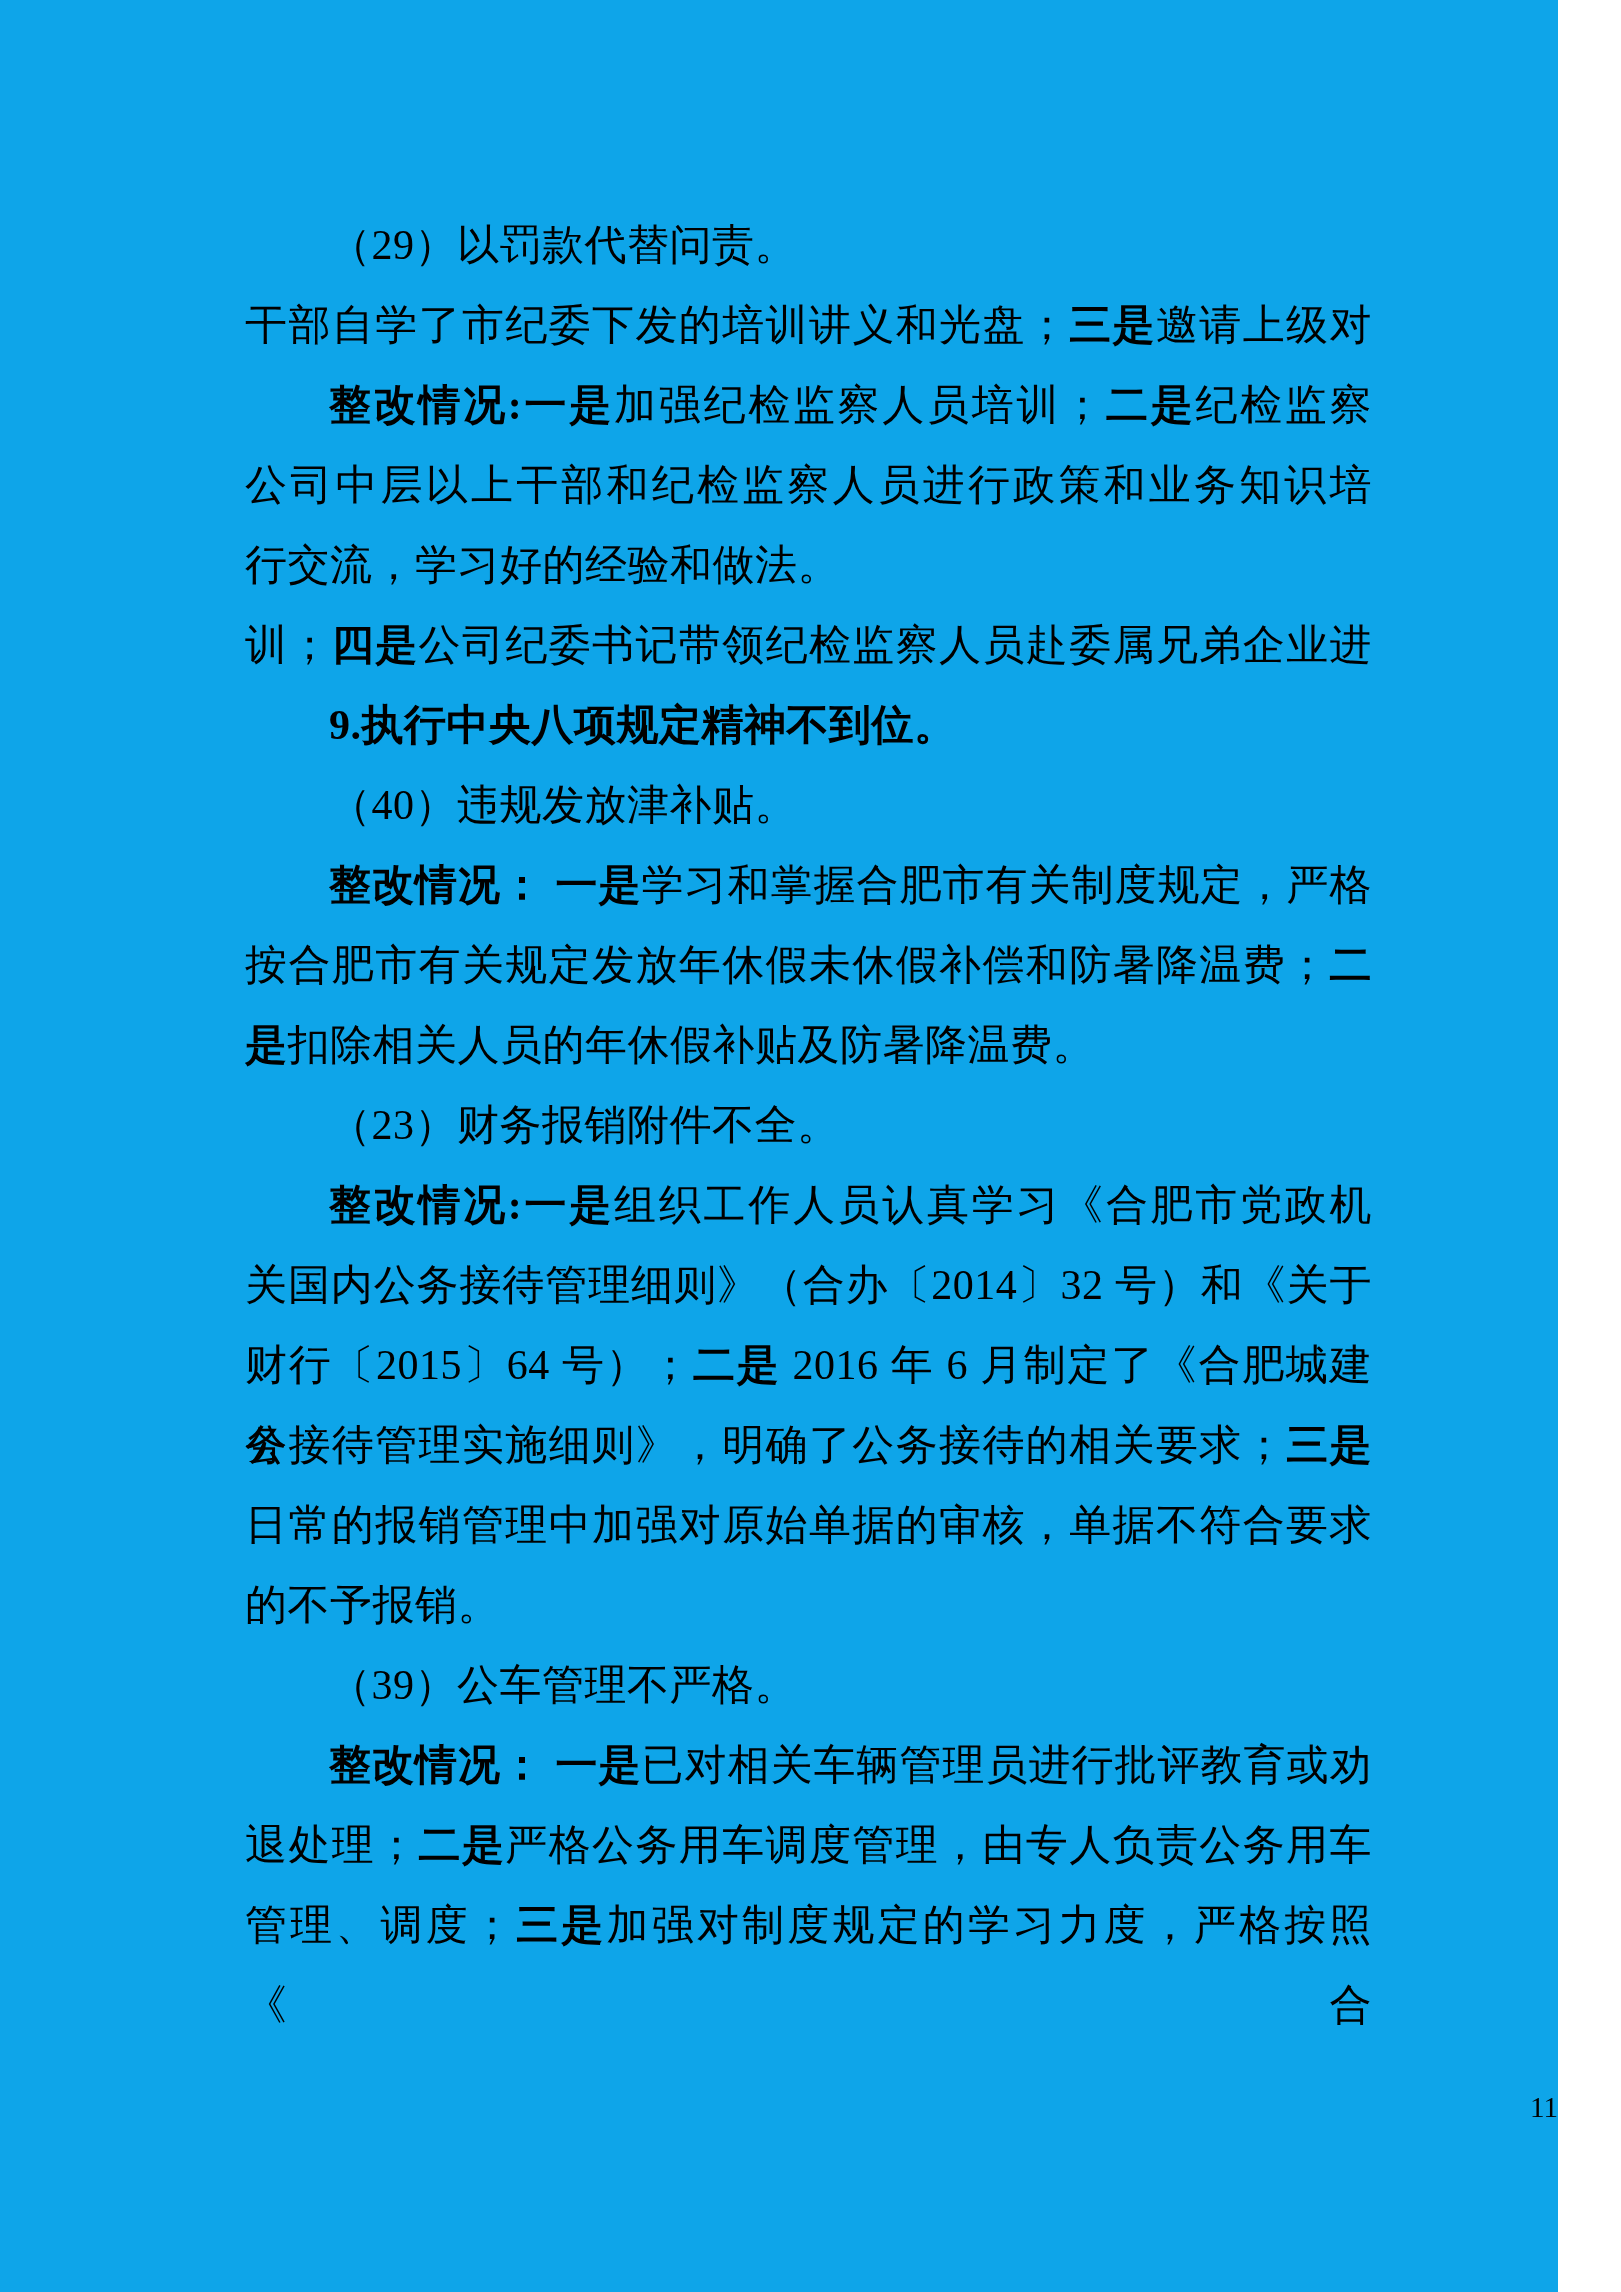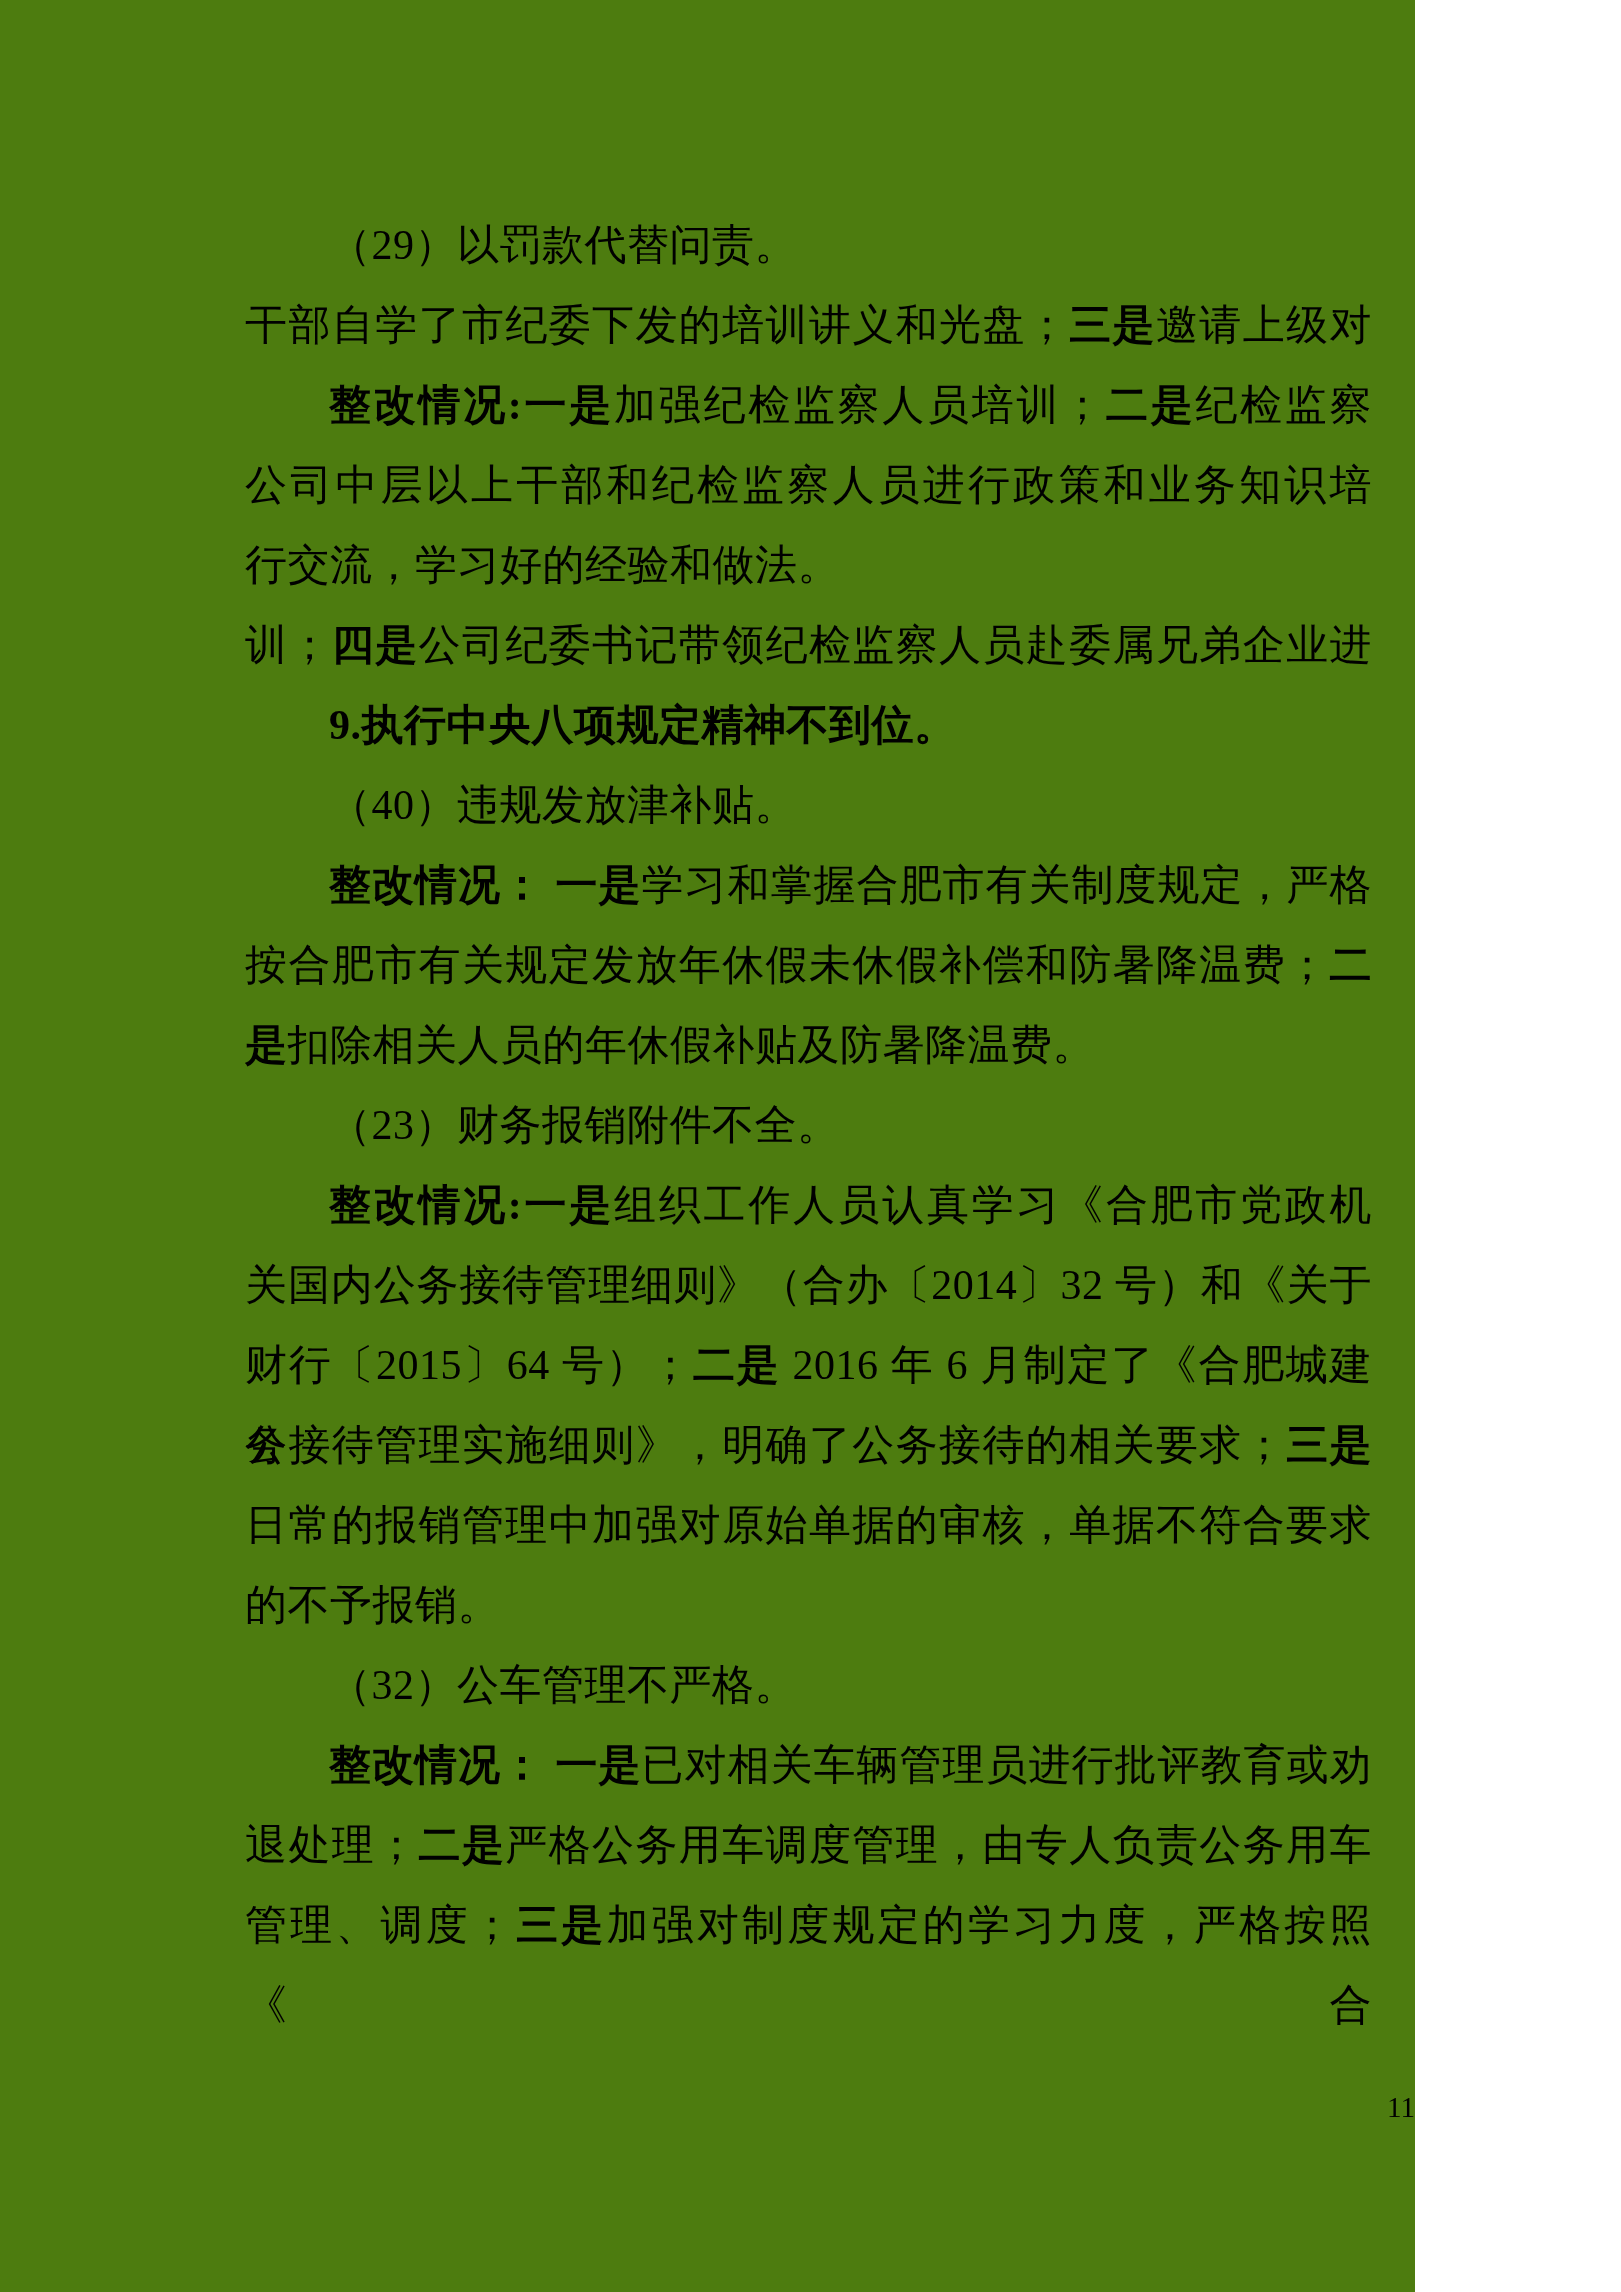--- a/index.html
+++ b/index.html
@@ -7,23 +7,23 @@
     padding: 0;
     width: 1621px;
     height: 2293px;
     background: #ffffff;
     color: #000000;
     font-family: "Liberation Serif", "DejaVu Serif", serif;
     overflow: hidden;
   }
   .page {
     position: relative;
-    width: 1415px;
+    width: 1558px;
     height: 2293px;
-    background: #4d7c0f;
+    background: #0ea5e9;
   }
   .textcol {
     position: absolute;
     left: 245px;
     top: 205px;
     width: 1127px;
   }
   .ln {
     font-size: 42px;
     line-height: 80px;
@@ -73,20 +73,20 @@
       <div class="ln j ind"><span class="b">整改情况： 一是</span><span class="r">学习和掌握合肥市有关制度规定，严格</span></div>
       <div class="ln j"><span class="r">按合肥市有关规定发放年休假未休假补偿和防暑降温费；</span><span class="b">二</span></div>
       <div class="ln"><span class="b">是</span><span class="r">扣除相关人员的年休假补贴及防暑降温费。</span></div>
       <div class="ln ind"><span class="r">（23）财务报销附件不全。</span></div>
       <div class="ln j ind"><span class="b">整改情况:一是</span><span class="r">组织工作人员认真学习《合肥市党政机</span></div>
       <div class="ln j"><span class="r">关国内公务接待管理细则》（合办〔2014〕32 号）和《关于</span></div>
       <div class="ln j"><span class="r">财行〔2015〕64 号）；</span><span class="b">二是</span><span class="r"> 2016 年 6 月制定了《合肥城建公</span></div>
       <div class="ln j"><span class="r">务接待管理实施细则》，明确了公务接待的相关要求；</span><span class="b">三是</span></div>
       <div class="ln j"><span class="r">日常的报销管理中加强对原始单据的审核，单据不符合要求</span></div>
       <div class="ln"><span class="r">的不予报销。</span></div>
-      <div class="ln ind"><span class="r">（32）公车管理不严格。</span></div>
+      <div class="ln ind"><span class="r">（39）公车管理不严格。</span></div>
       <div class="ln j ind"><span class="b">整改情况： 一是</span><span class="r">已对相关车辆管理员进行批评教育或劝</span></div>
       <div class="ln j"><span class="r">退处理；</span><span class="b">二是</span><span class="r">严格公务用车调度管理，由专人负责公务用车</span></div>
       <div class="ln j"><span class="r">管理、调度；</span><span class="b">三是</span><span class="r">加强对制度规定的学习力度，严格按照《合</span></div>
     </div>
   <div class="pagenum">11</div>
 </div>
 
 
 </body></html>

